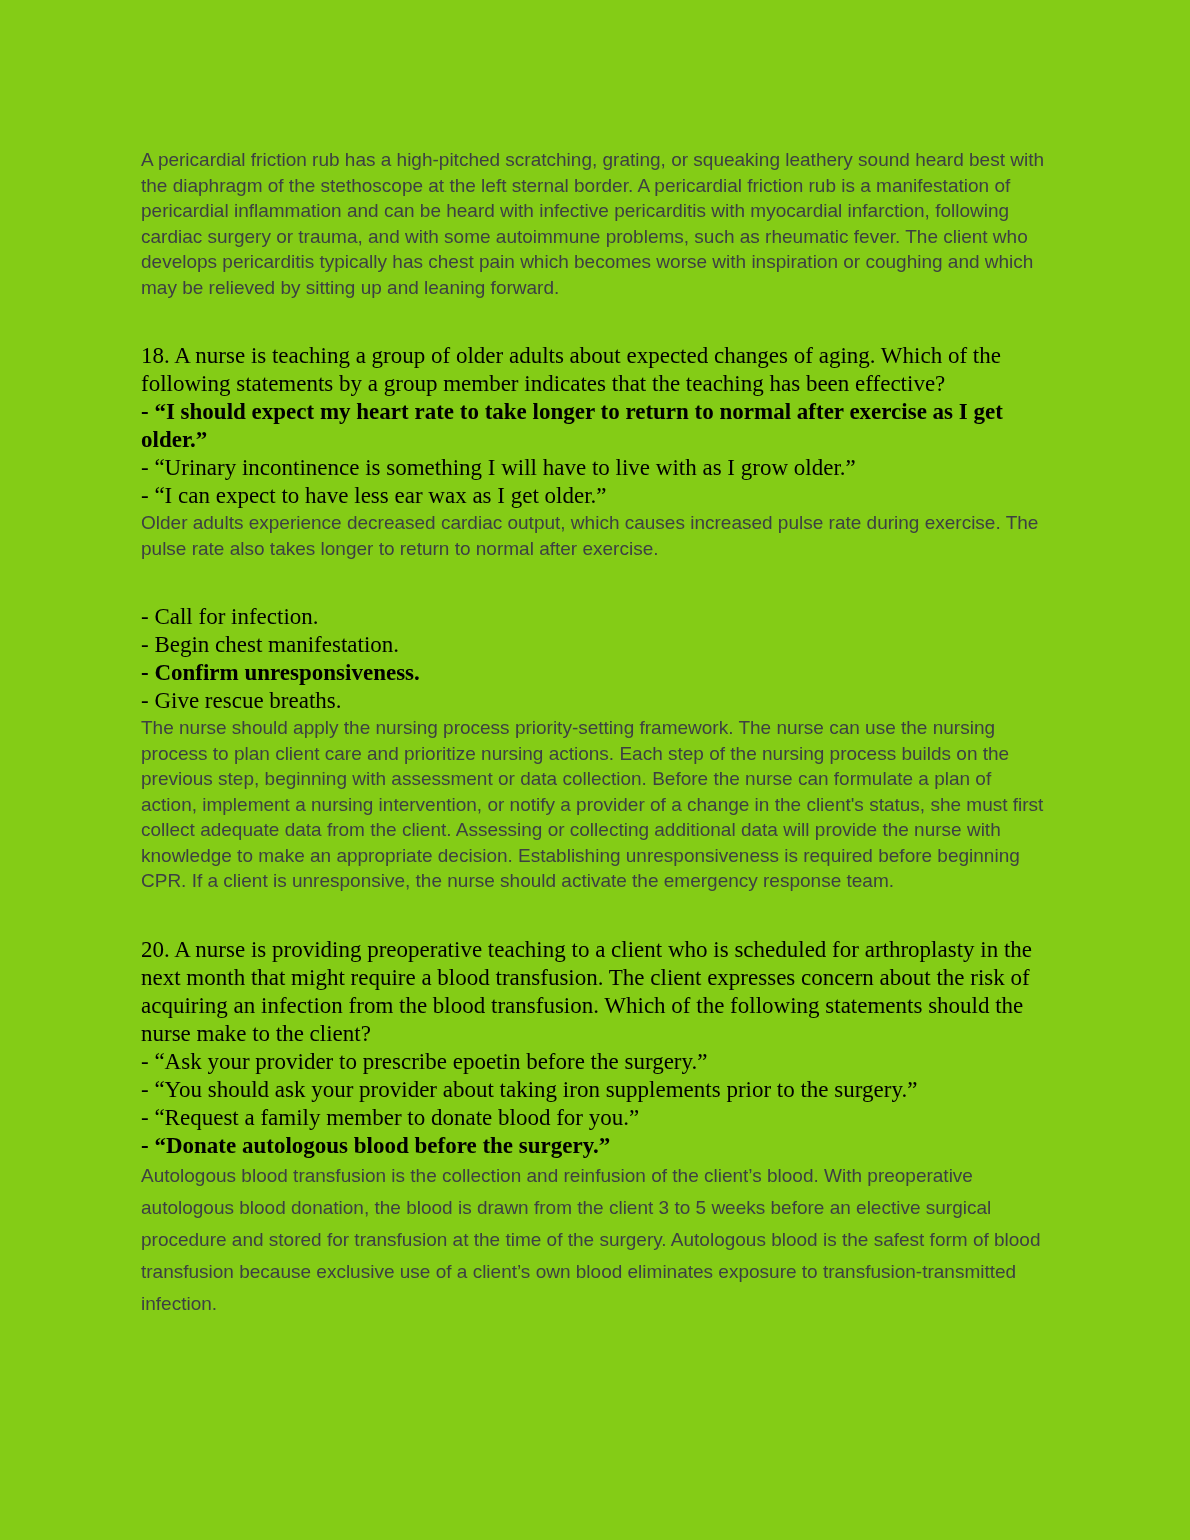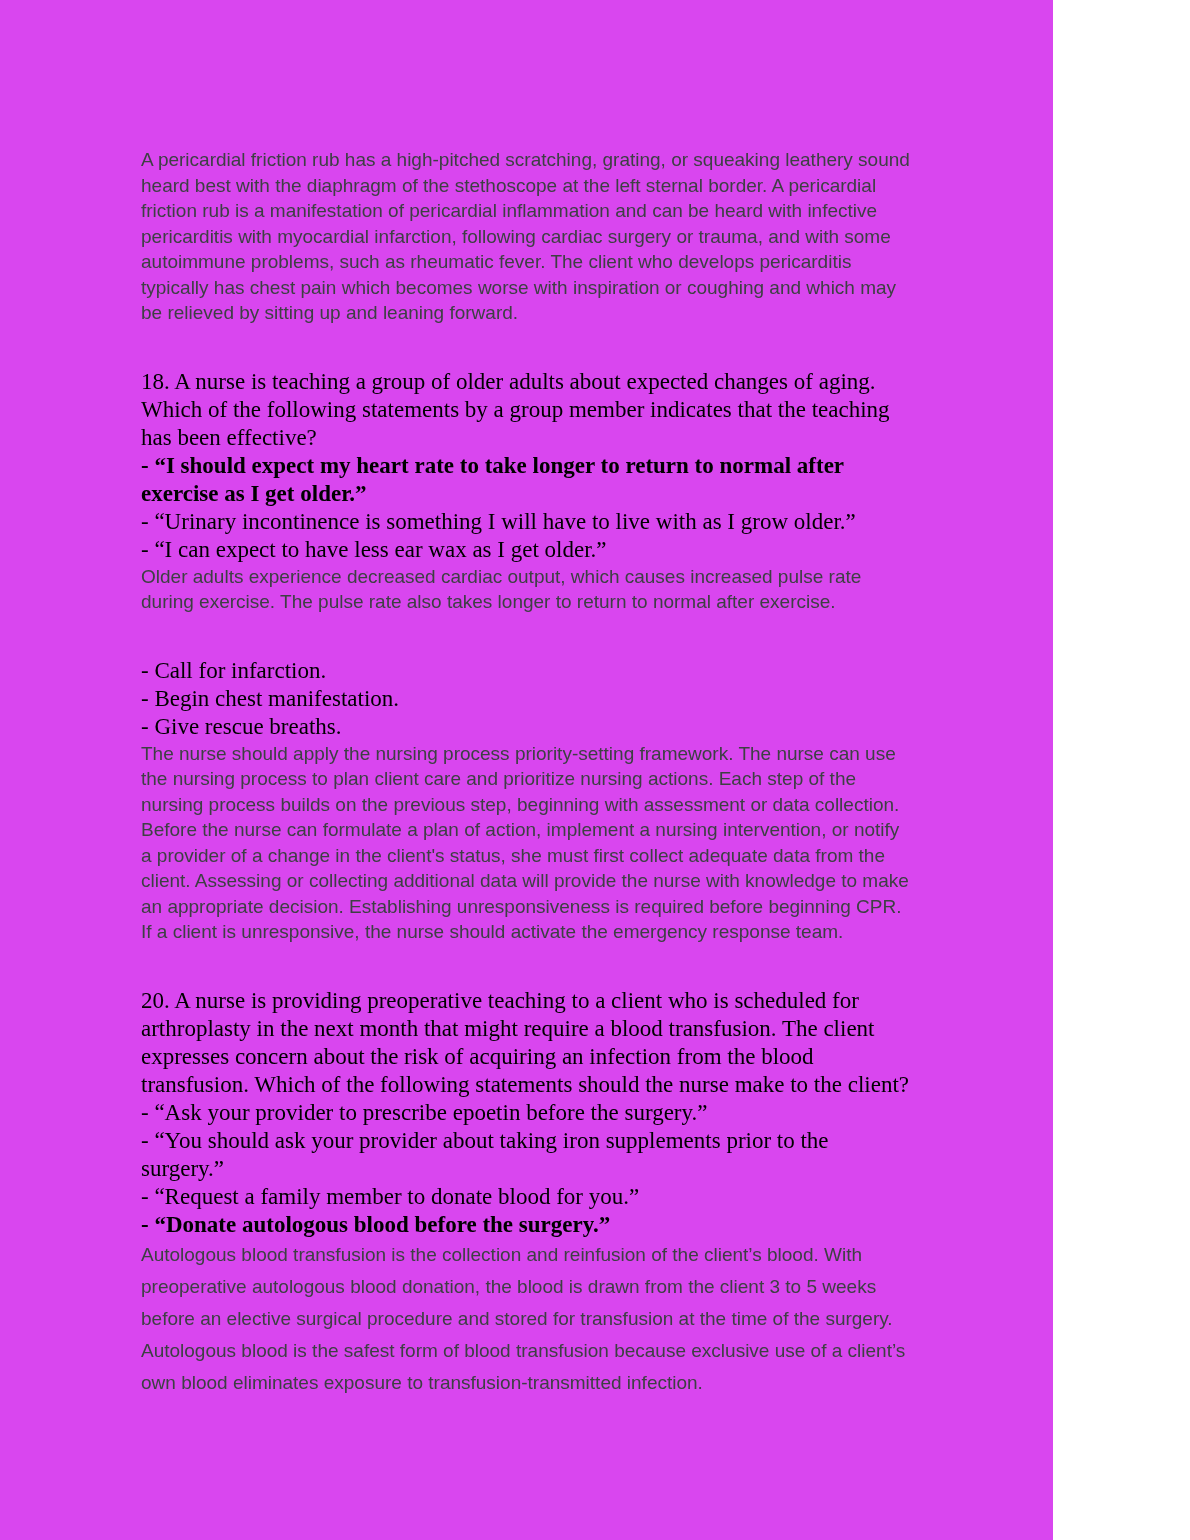--- a/index.html
+++ b/index.html
@@ -2,24 +2,24 @@
 <html><head>
 <meta charset="utf-8">
 <style>
   html, body {
     margin: 0;
     padding: 0;
     background: #ffffff;
   }
   .page {
     position: relative;
-    width: 1053px;
+    width: 1190px;
     min-height: 1540px;
     box-sizing: border-box;
-    background: #d946ef;
+    background: #84cc16;
     padding: 147px 140px 60px 141px;
     overflow: hidden;
   }
   .sans {
     font-family: "Liberation Sans", "DejaVu Sans", sans-serif;
     font-size: 19px;
     line-height: 25.5px;
     color: #3d4043;
     margin: 0;
   }
@@ -49,22 +49,23 @@
 
   <section class="question-block">
     <p class="serif-line">18. A nurse is teaching a group of older adults about expected changes of aging. Which of the following statements by a group member indicates that the teaching has been effective?</p>
     <p class="serif-line bold">- “I should expect my heart rate to take longer to return to normal after exercise as I get older.”</p>
     <p class="serif-line">- “Urinary incontinence is something I will have to live with as I grow older.”</p>
     <p class="serif-line">- “I can expect to have less ear wax as I get older.”</p>
     <p class="sans">Older adults experience decreased cardiac output, which causes increased pulse rate during exercise. The pulse rate also takes longer to return to normal after exercise.</p>
   </section>
 
   <section class="question-block">
-    <p class="serif-line">- Call for infarction.</p>
+    <p class="serif-line">- Call for infection.</p>
     <p class="serif-line">- Begin chest manifestation.</p>
+    <p class="serif-line bold">- Confirm unresponsiveness.</p>
     <p class="serif-line">- Give rescue breaths.</p>
     <p class="sans">The nurse should apply the nursing process priority-setting framework. The nurse can use the nursing process to plan client care and prioritize nursing actions. Each step of the nursing process builds on the previous step, beginning with assessment or data collection. Before the nurse can formulate a plan of action, implement a nursing intervention, or notify a provider of a change in the client's status, she must first collect adequate data from the client. Assessing or collecting additional data will provide the nurse with knowledge to make an appropriate decision. Establishing unresponsiveness is required before beginning CPR.  If a client is unresponsive, the nurse should activate the emergency response team.</p>
   </section>
 
   <section class="question-block">
     <p class="serif-line">20. A nurse is providing preoperative teaching to a client who is scheduled for arthroplasty in the next month that might require a blood transfusion. The client expresses concern about the risk of acquiring an infection from the blood transfusion. Which of the following statements should the nurse make to the client?</p>
     <p class="serif-line">- “Ask your provider to prescribe epoetin before the surgery.”</p>
     <p class="serif-line">- “You should ask your provider about taking iron supplements prior to the surgery.”</p>
     <p class="serif-line">- “Request a family member to donate blood for you.”</p>
     <p class="serif-line bold">- “Donate autologous blood before the surgery.”</p>

